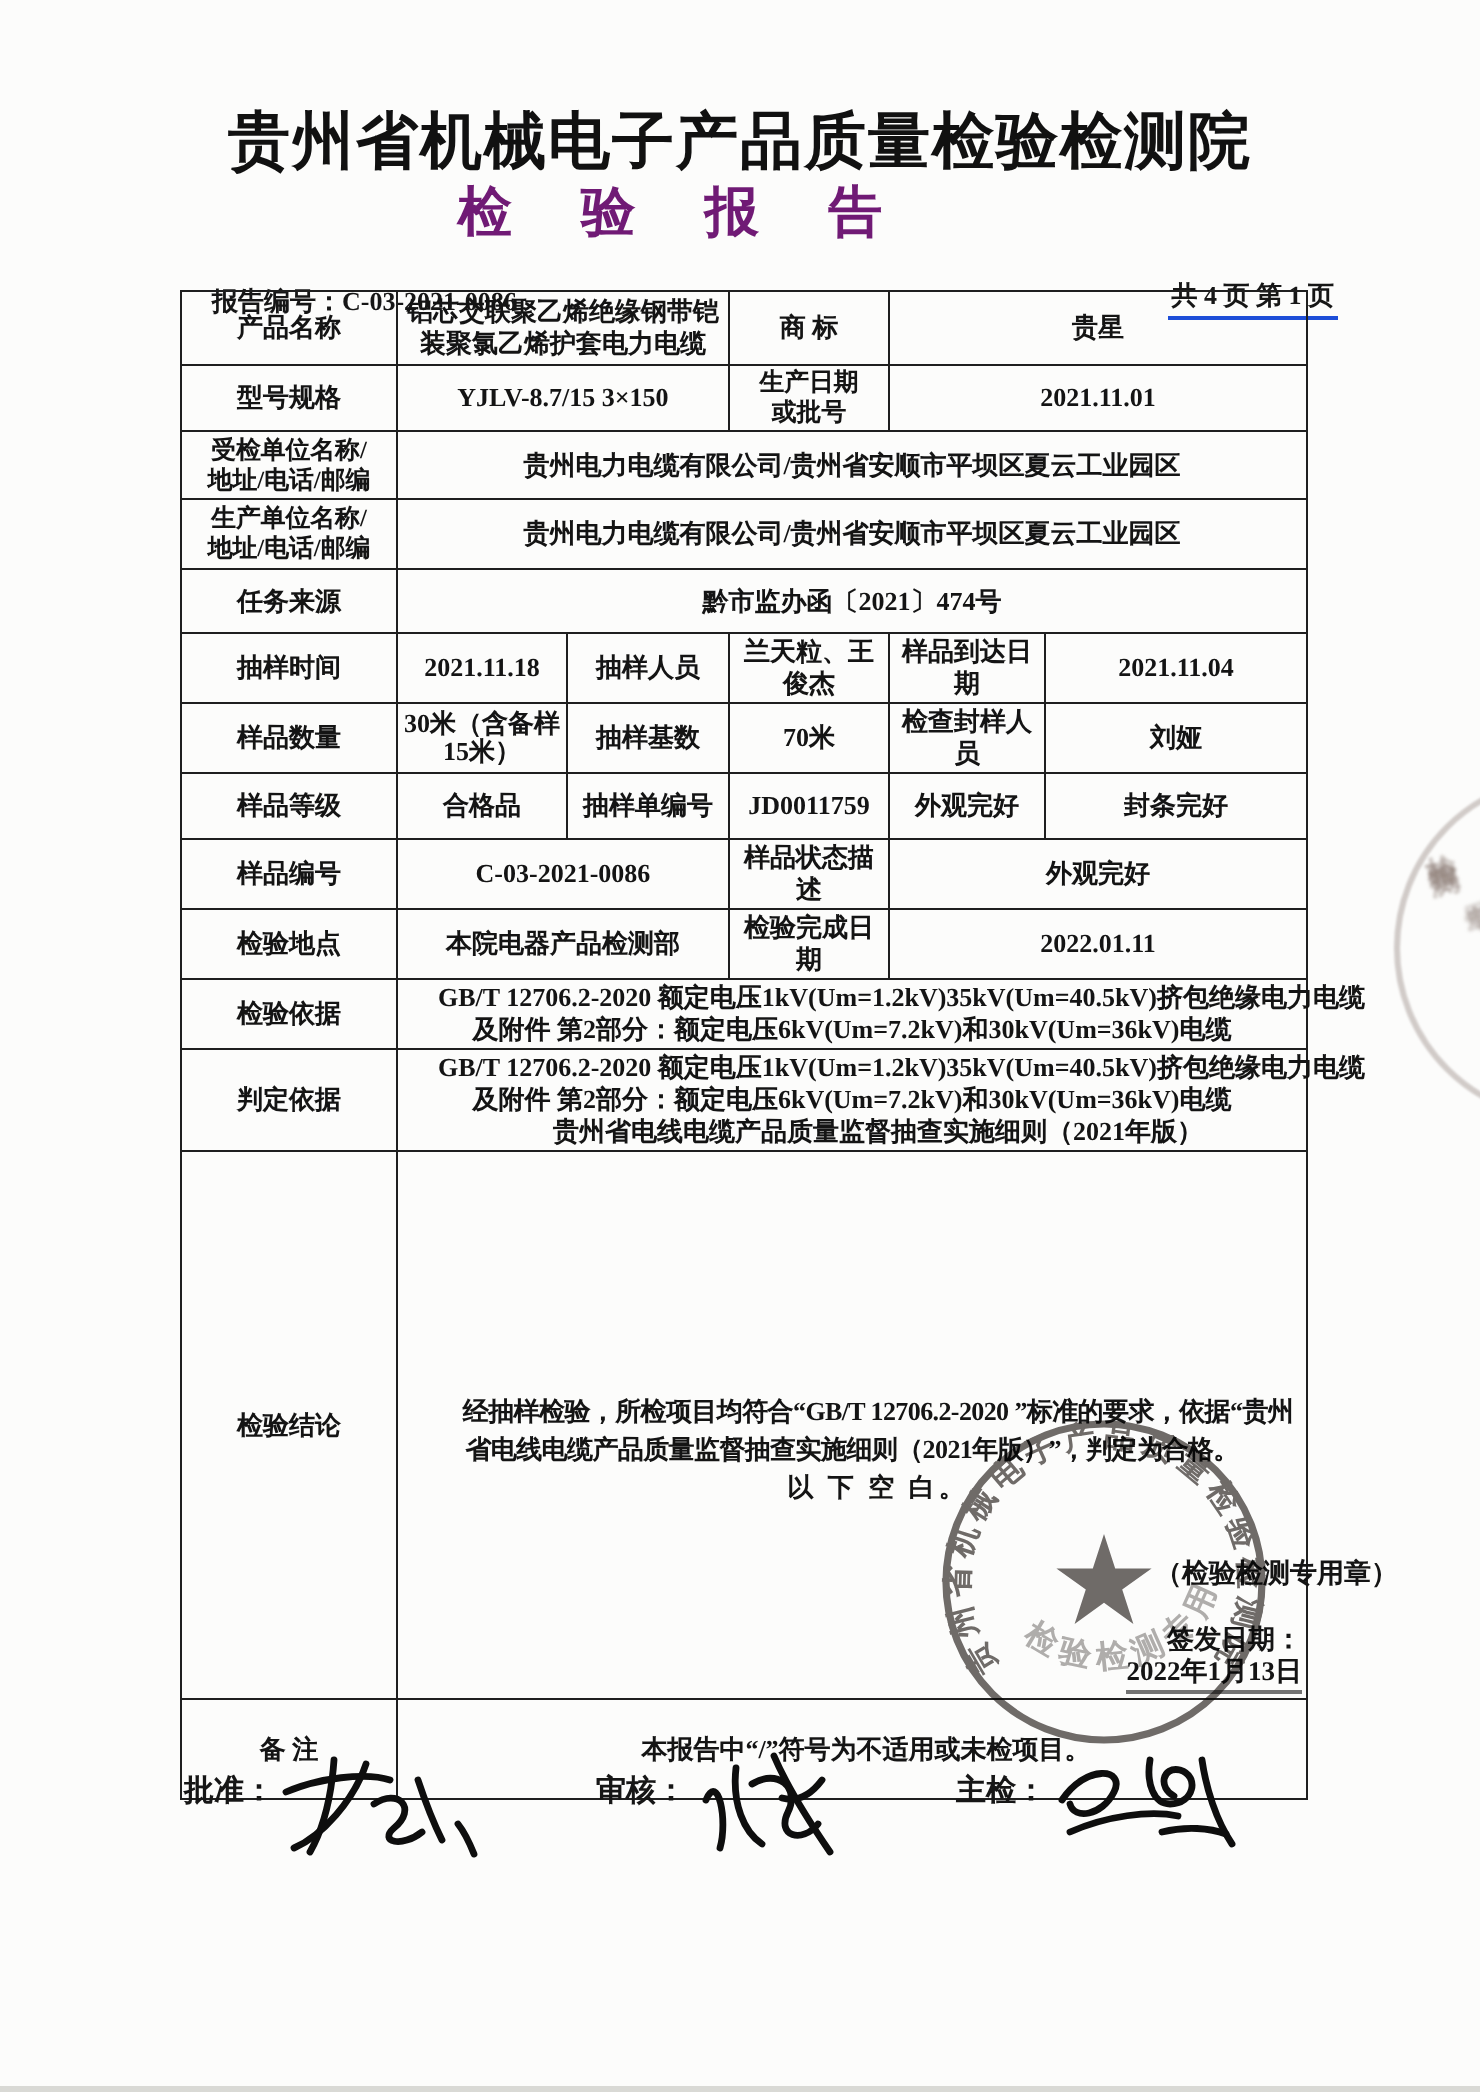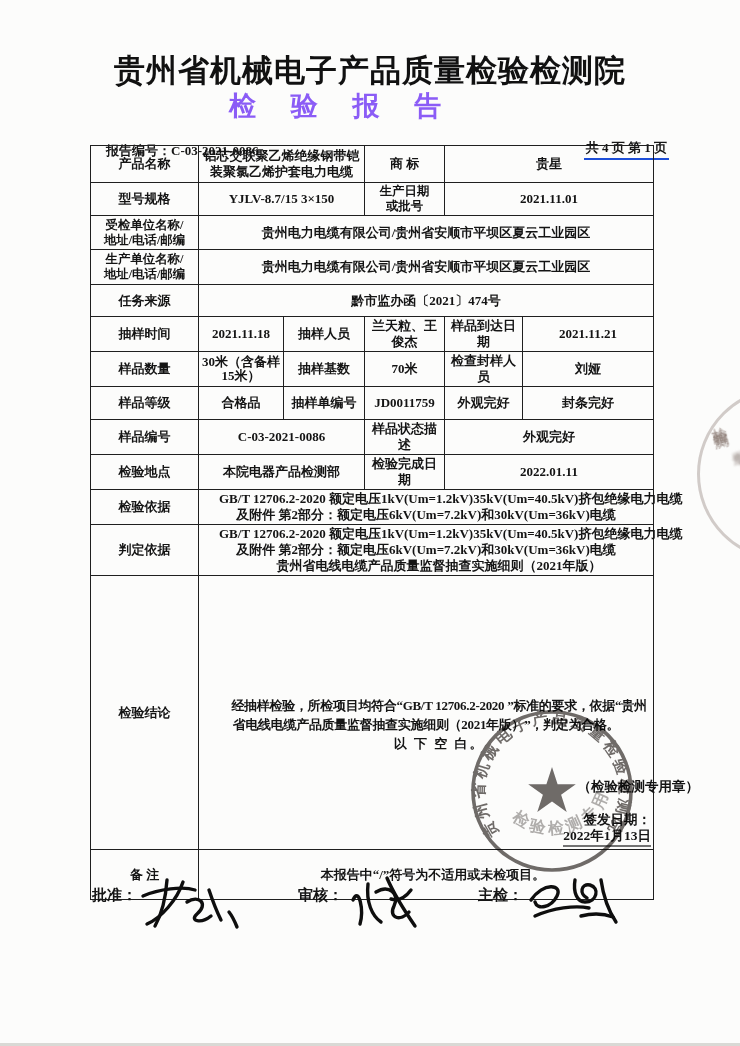--- a/index.html
+++ b/index.html
@@ -1,21 +1,21 @@
 <!DOCTYPE html>
 <html><head>
 <meta charset="utf-8">
 <style>
   html,body{margin:0;padding:0;}
   body{width:740px;height:1046px;background:#f4f4f2;font-family:"Liberation Serif","DejaVu Serif",serif;}
   .page{position:relative;width:740px;height:1046px;background:#fcfcfb;overflow:hidden;color:#161616;}
   .page-bottom-edge{position:absolute;left:0;bottom:0;width:740px;height:3px;background:#d9d9d5;}
 
   .inst-title{position:absolute;left:0;top:50px;width:740px;text-align:center;font-size:31px;font-weight:700;letter-spacing:1px;color:#111;}
-  .report-title{position:absolute;left:0;top:88px;width:684px;text-align:center;font-size:27px;font-weight:700;letter-spacing:14px;color:#8b5cf6;}
+  .report-title{position:absolute;left:0;top:88px;width:684px;text-align:center;font-size:27px;font-weight:700;letter-spacing:14px;color:#701a75;}
   .meta-row{position:absolute;left:106px;top:111px;width:563px;display:flex;justify-content:space-between;align-items:flex-end;font-size:13px;font-weight:700;margin-top:28px;}
   .page-info{border-bottom:2px solid #1d4ed8;padding:0 2px 1px 2px;}
 
   table.report{position:absolute;left:90px;top:133px;width:563px;border-collapse:collapse;table-layout:fixed;margin-top:12px;}
   table.report td{border:1.6px solid #1f1f1f;text-align:center;vertical-align:middle;font-weight:700;font-size:13px;color:#141414;padding:1px 2px;line-height:16px;}
   tr.r1{height:37px;} tr.r2{height:32px;} tr.r3{height:34px;} tr.r4{height:35px;} tr.r5{height:32px;}
   tr.r6{height:31px;} tr.r7{height:33px;} tr.r8{height:33px;} tr.r9{height:30px;} tr.r10{height:28px;}
   tr.r11{height:34px;} tr.r12{height:51px;} tr.r13{height:274px;} tr.r14{height:50px;}
   td.left{text-align:left;padding-left:8px;}
   td.sm, .sm{font-size:12.4px;}
@@ -105,21 +105,21 @@
       <td>任务来源</td>
       <td colspan="5" class="left">黔市监办函〔2021〕474号</td>
     </tr>
 
     <tr class="r6">
       <td>抽样时间</td>
       <td class="sm">2021.11.18</td>
       <td>抽样人员</td>
       <td class="xs">兰天粒、王俊杰</td>
       <td class="sm">样品到达日期</td>
-      <td>2021.11.21</td>
+      <td>2021.11.04</td>
     </tr>
 
     <tr class="r7">
       <td>样品数量</td>
       <td class="sm" style="line-height:14px;">30米（含备样15米）</td>
       <td>抽样基数</td>
       <td>70米</td>
       <td class="sm">检查封样人员</td>
       <td>刘娅</td>
     </tr>

